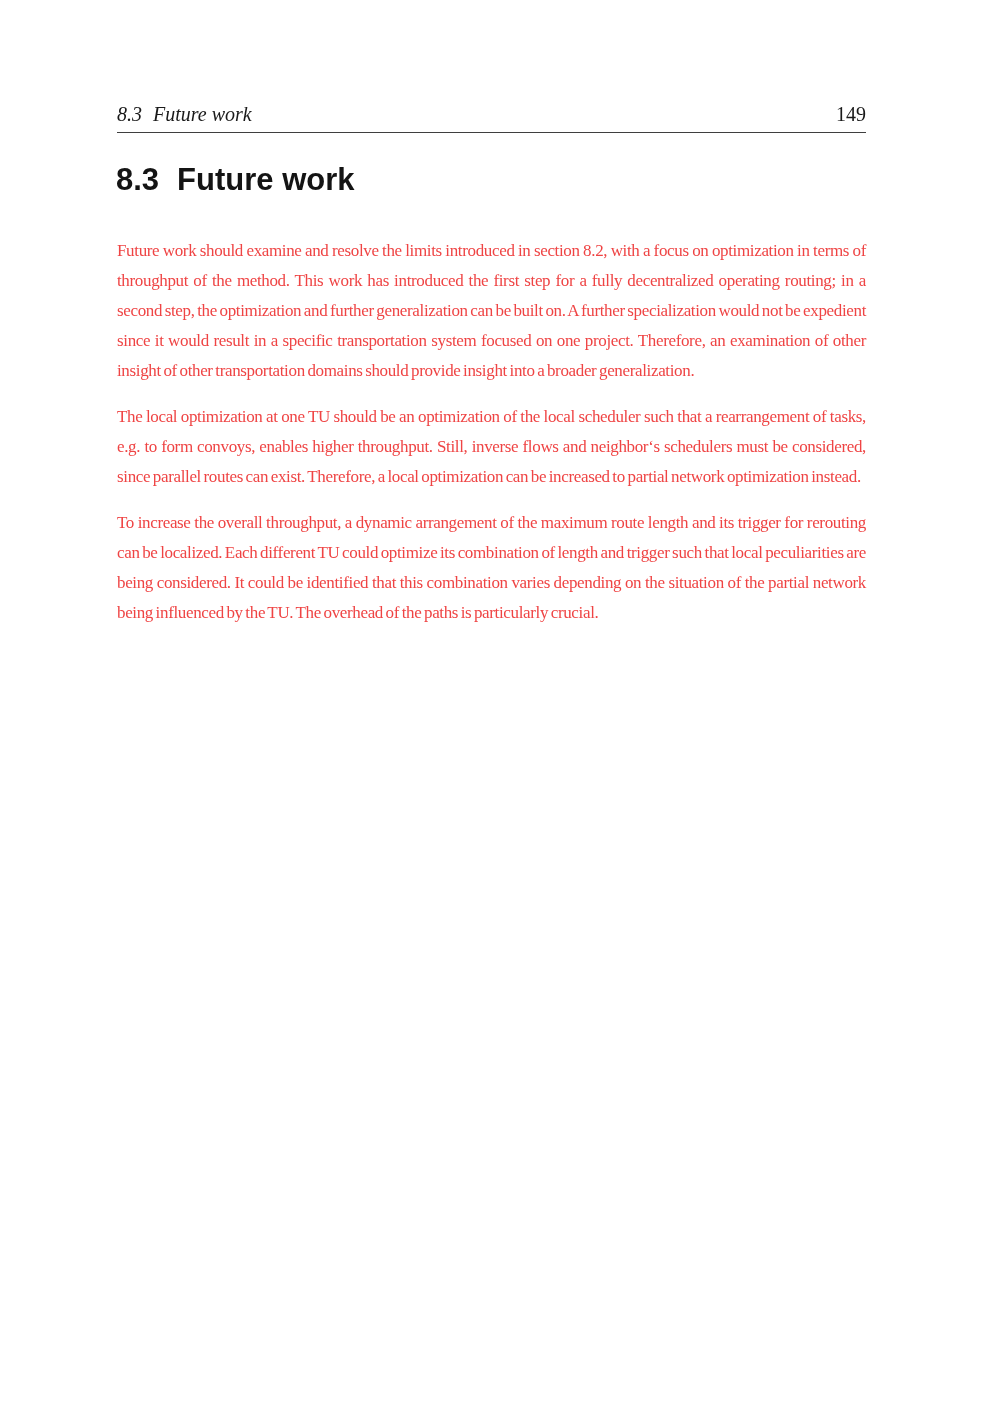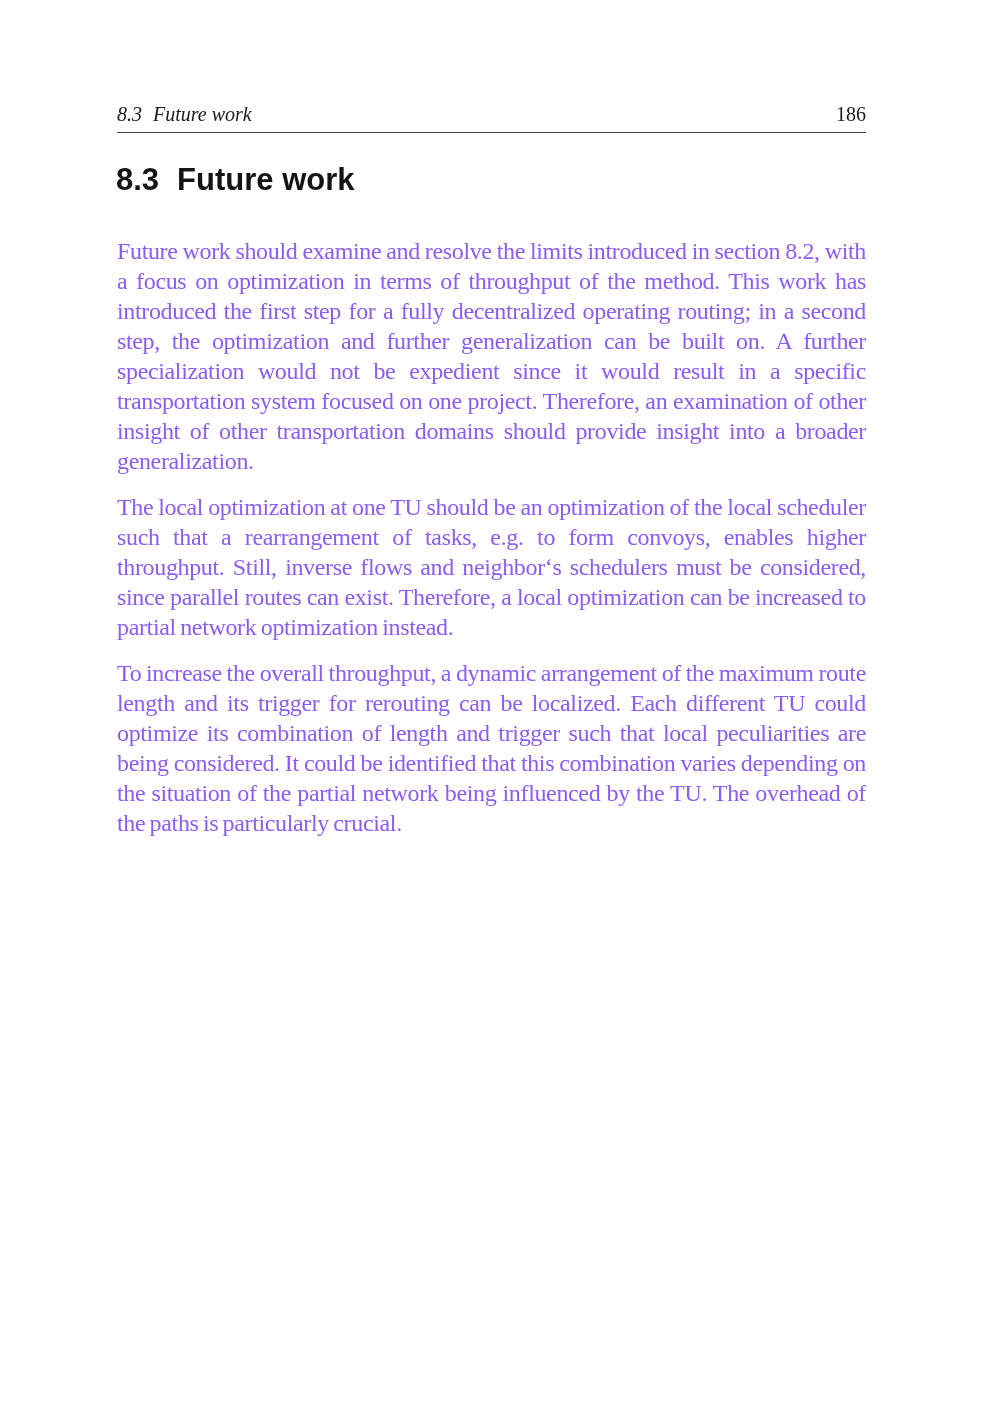--- a/index.html
+++ b/index.html
@@ -53,42 +53,42 @@
     color: #141414;
   }
 
   
   .body-text {
     position: absolute;
     left: 117px;
     top: 236px;
     width: 749px;
     font-family: "Liberation Serif", serif;
-    font-size: 24px;
+    font-size: 17px;
     line-height: 30px;
     letter-spacing: -0.35px;
     word-spacing: -1.3px;
     text-align: justify;
     text-justify: inter-word;
     hyphens: none;
-    color: #8b5cf6;
+    color: #ef4444;
   }
   .body-text p.para {
     margin: 0 0 16px 0;
   }
 </style>
 </head>
 <body>
 
 <div class="running-header">
   <span class="left">
     <span>8.3</span>
     <span>Future work</span>
   </span>
-  <span class="pageno">186</span>
+  <span class="pageno">149</span>
 </div>
 
 <h1 class="section-heading" style="margin:0;">
   <span>8.3</span>
   <span>Future work</span>
 </h1>
 
 <main class="body-text">
     <p class="para">Future work should examine and resolve the limits introduced in section 8.2, with a focus on optimization in terms of throughput of the method. This work has introduced the first step for a fully decentralized operating routing; in a second step, the optimization and further generalization can be built on. A further specialization would not be expedient since it would result in a specific transportation system focused on one project. Therefore, an examination of other insight of other transportation domains should provide insight into a broader generalization.</p>
     <p class="para">The local optimization at one TU should be an optimization of the local scheduler such that a rearrangement of tasks, e.g. to form convoys, enables higher throughput. Still, inverse flows and neighbor‘s schedulers must be considered, since parallel routes can exist. Therefore, a local optimization can be increased to partial network optimization instead.</p>

